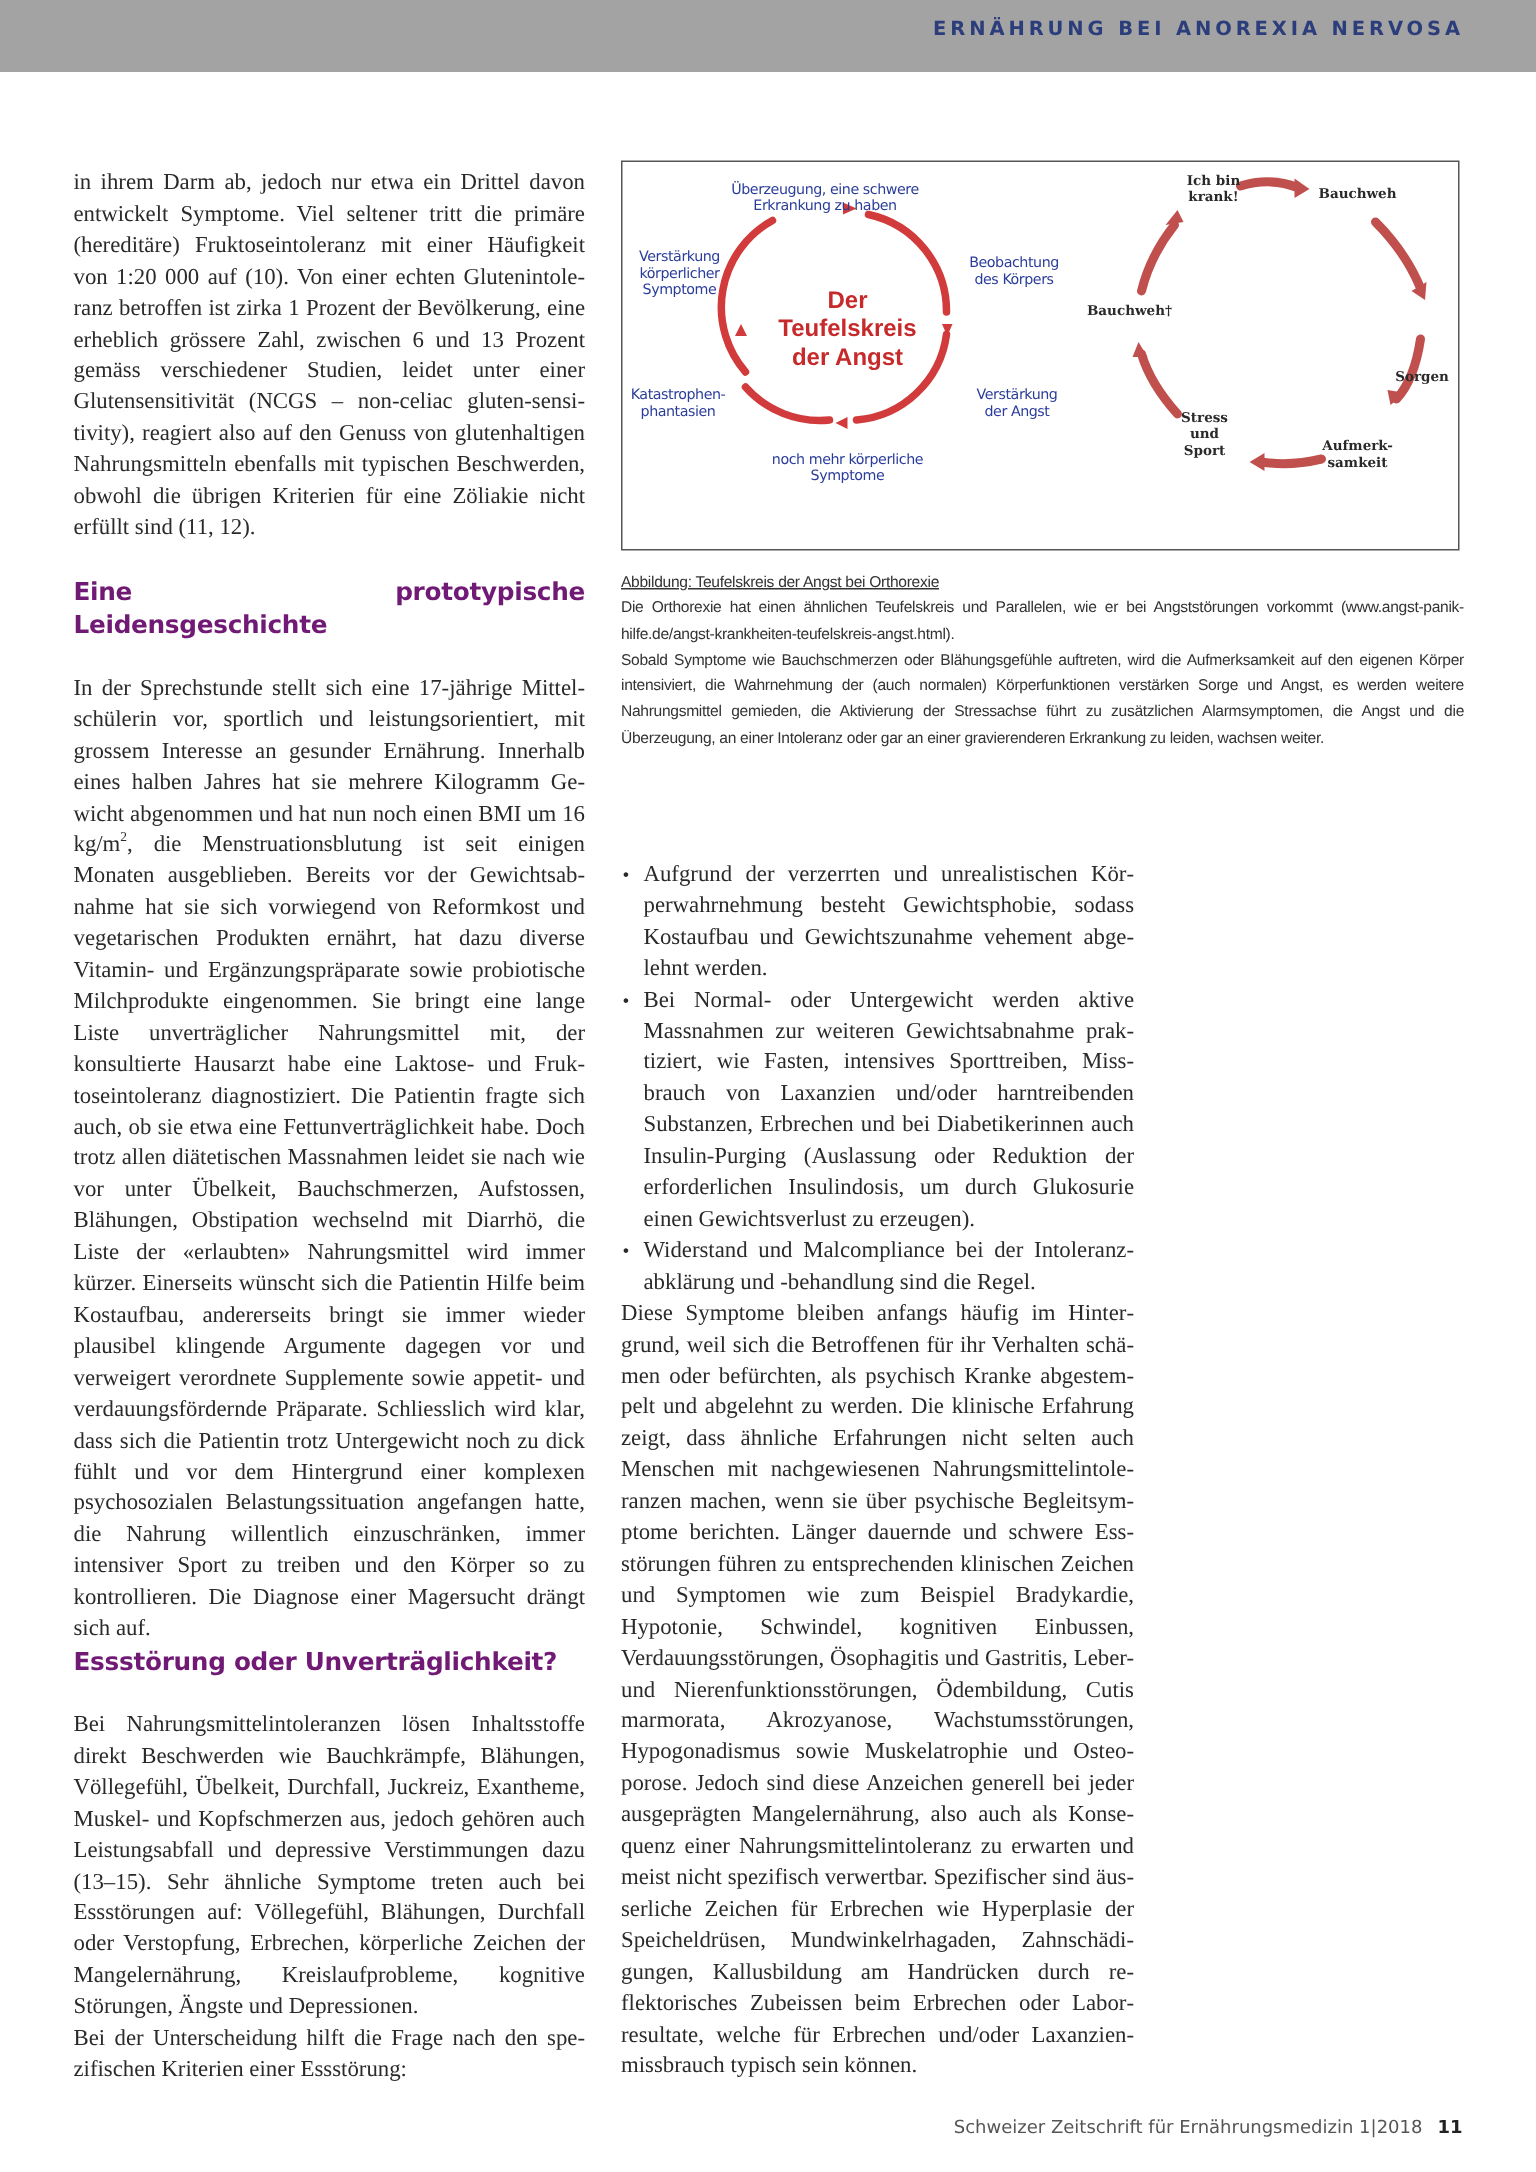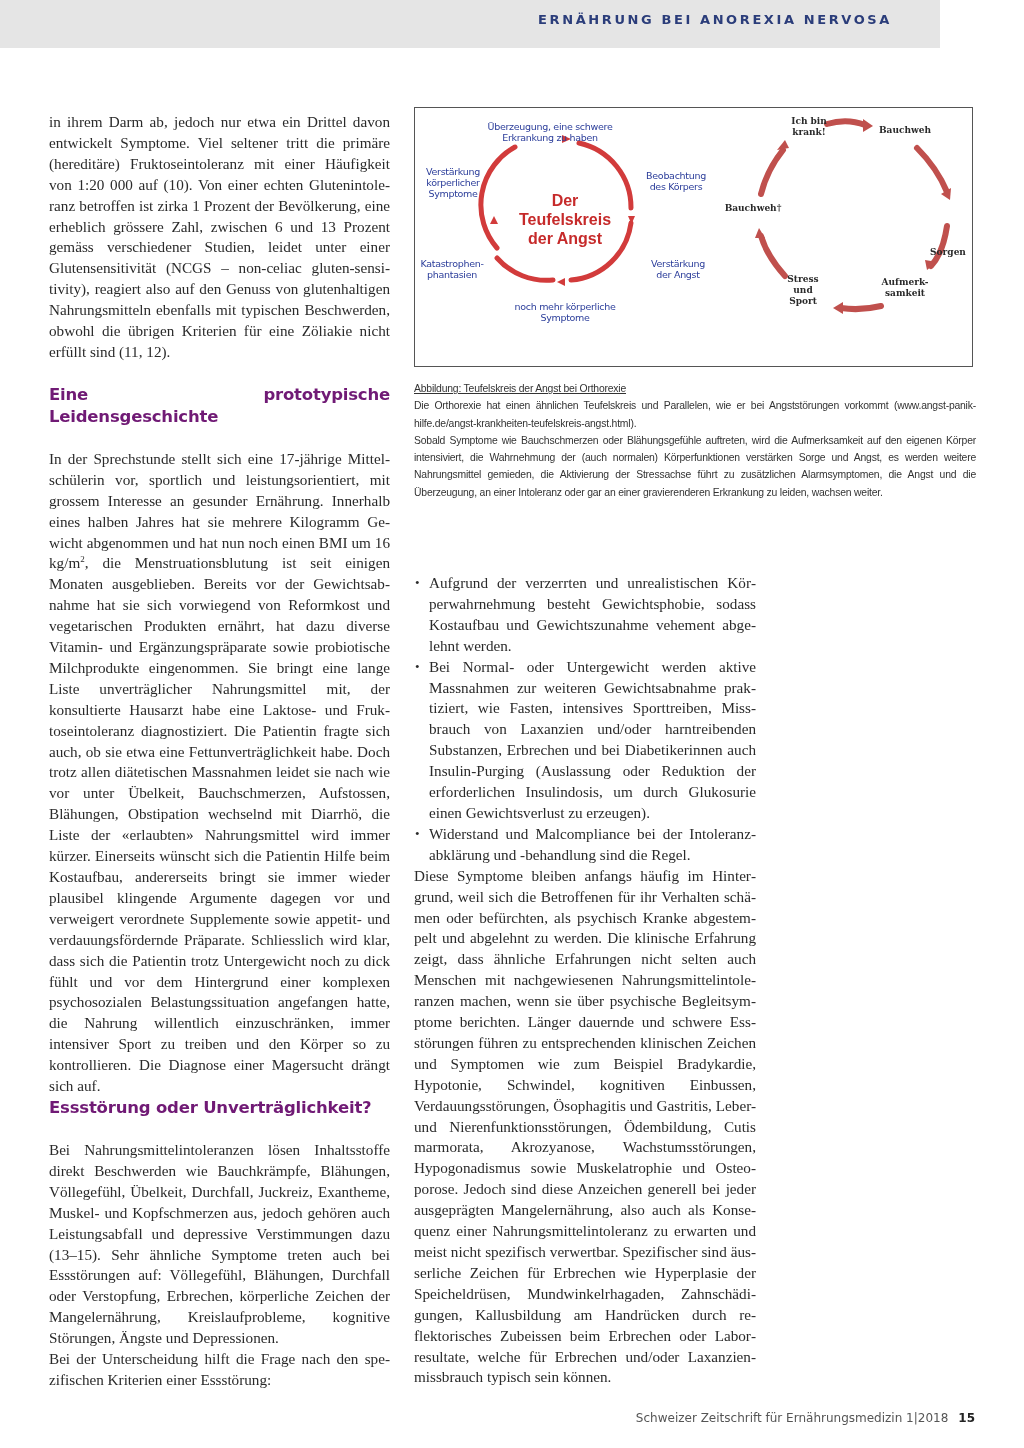--- a/index.html
+++ b/index.html
@@ -3,22 +3,22 @@
   <meta charset="utf-8">
   <style>
     html, body { margin: 0; padding: 0; }
     body {
       width: 1024px; height: 1448px; position: relative; overflow: hidden;
       background: #ffffff;
       font-family: "Liberation Serif", "DejaVu Serif", serif;
       color: #2a2a2a;
     }
     .header-band {
-      position: absolute; left: 0; top: 0; width: 940px; height: 48px;
-      background: #e5e5e5;
+      position: absolute; left: 0; top: 0; width: 1024px; height: 48px;
+      background: #a3a3a3;
     }
     .header-title {
       position: absolute; right: 48px; top: 12px;
       font-family: "DejaVu Sans", sans-serif; font-weight: bold;
       font-size: 13px; letter-spacing: 2.6px; color: #2b3d7a;
     }
     .col {
       position: absolute; font-size: 15.2px; line-height: 20.9px;
       text-align: justify; hyphens: manual;
     }
@@ -156,21 +156,21 @@
     <div class="r-label" style="left:74px;top:8px;width:40px;">
       <div>Ich bin</div>
       <div>krank!</div>
     </div>
     <div class="r-label" style="left:160px;top:17px;width:60px;">
       <div>Bauchweh</div>
     </div>
     <div class="r-label" style="left:208px;top:108px;width:50px;margin-top:31px;">
       <div>Sorgen</div>
     </div>
-    <div class="r-label" style="left:160px;top:169px;width:60px;">
+    <div class="r-label" style="left:160px;top:185px;width:60px;">
       <div>Aufmerk-</div>
       <div>samkeit</div>
     </div>
     <div class="r-label" style="left:68px;top:166px;width:40px;">
       <div>Stress</div>
       <div>und</div>
       <div>Sport</div>
     </div>
     <div class="r-label" style="left:8px;top:95px;width:60px;">
       <div>Bauchweh†</div>
@@ -187,14 +187,14 @@
 <div class="col col-right">
   <ul class="bullets">
     <li>Aufgrund der verzerrten und unrealistischen Kör­perwahrnehmung besteht Gewichtsphobie, sodass Kostaufbau und Gewichtszunahme vehement abge­lehnt werden.</li>
     <li>Bei Normal- oder Untergewicht werden aktive Massnahmen zur weiteren Gewichtsabnahme prak­tiziert, wie Fasten, intensives Sporttreiben, Miss­brauch von Laxanzien und/oder harntreibenden Substanzen, Erbrechen und bei Diabetikerinnen auch Insulin-Purging (Auslassung oder Reduktion der erforderlichen Insulindosis, um durch Glukos­urie einen Gewichtsverlust zu erzeugen).</li>
     <li>Widerstand und Malcompliance bei der Intoleranz­abklärung und -behandlung sind die Regel.</li>
   </ul>
   <p>Diese Symptome bleiben anfangs häufig im Hinter­grund, weil sich die Betroffenen für ihr Verhalten schä­men oder befürchten, als psychisch Kranke abgestem­pelt und abgelehnt zu werden. Die klinische Erfahrung zeigt, dass ähnliche Erfahrungen nicht selten auch Menschen mit nachgewiesenen Nahrungsmittelintole­ranzen machen, wenn sie über psychische Begleitsym­ptome berichten. Länger dauernde und schwere Ess­störungen führen zu entsprechenden klinischen Zeichen und Symptomen wie zum Beispiel Brady­kardie, Hypotonie, Schwindel, kognitiven Einbussen, Verdauungsstörungen, Ösophagitis und Gastritis, Leber- und Nierenfunktionsstörungen, Ödembildung, Cutis marmorata, Akrozyanose, Wachstumsstörungen, Hypogonadismus sowie Muskelatrophie und Osteo­porose. Jedoch sind diese Anzeichen generell bei jeder ausgeprägten Mangelernährung, also auch als Konse­quenz einer Nahrungsmittelintoleranz zu erwarten und meist nicht spezifisch verwertbar. Spezifischer sind äus­serliche Zeichen für Erbrechen wie Hyperplasie der Speicheldrüsen, Mundwinkelrhagaden, Zahnschädi­gungen, Kallusbildung am Handrücken durch re­flektorisches Zubeissen beim Erbrechen oder Labor­resultate, welche für Erbrechen und/oder Laxanzien­missbrauch typisch sein können.</p>
 </div>
 
 <div class="footer">
-  <span>Schweizer Zeitschrift für Ernährungsmedizin 1|2018</span><span class="page">15</span>
+  <span>Schweizer Zeitschrift für Ernährungsmedizin 1|2018</span><span class="page">11</span>
 </div>
 
 </body></html>

